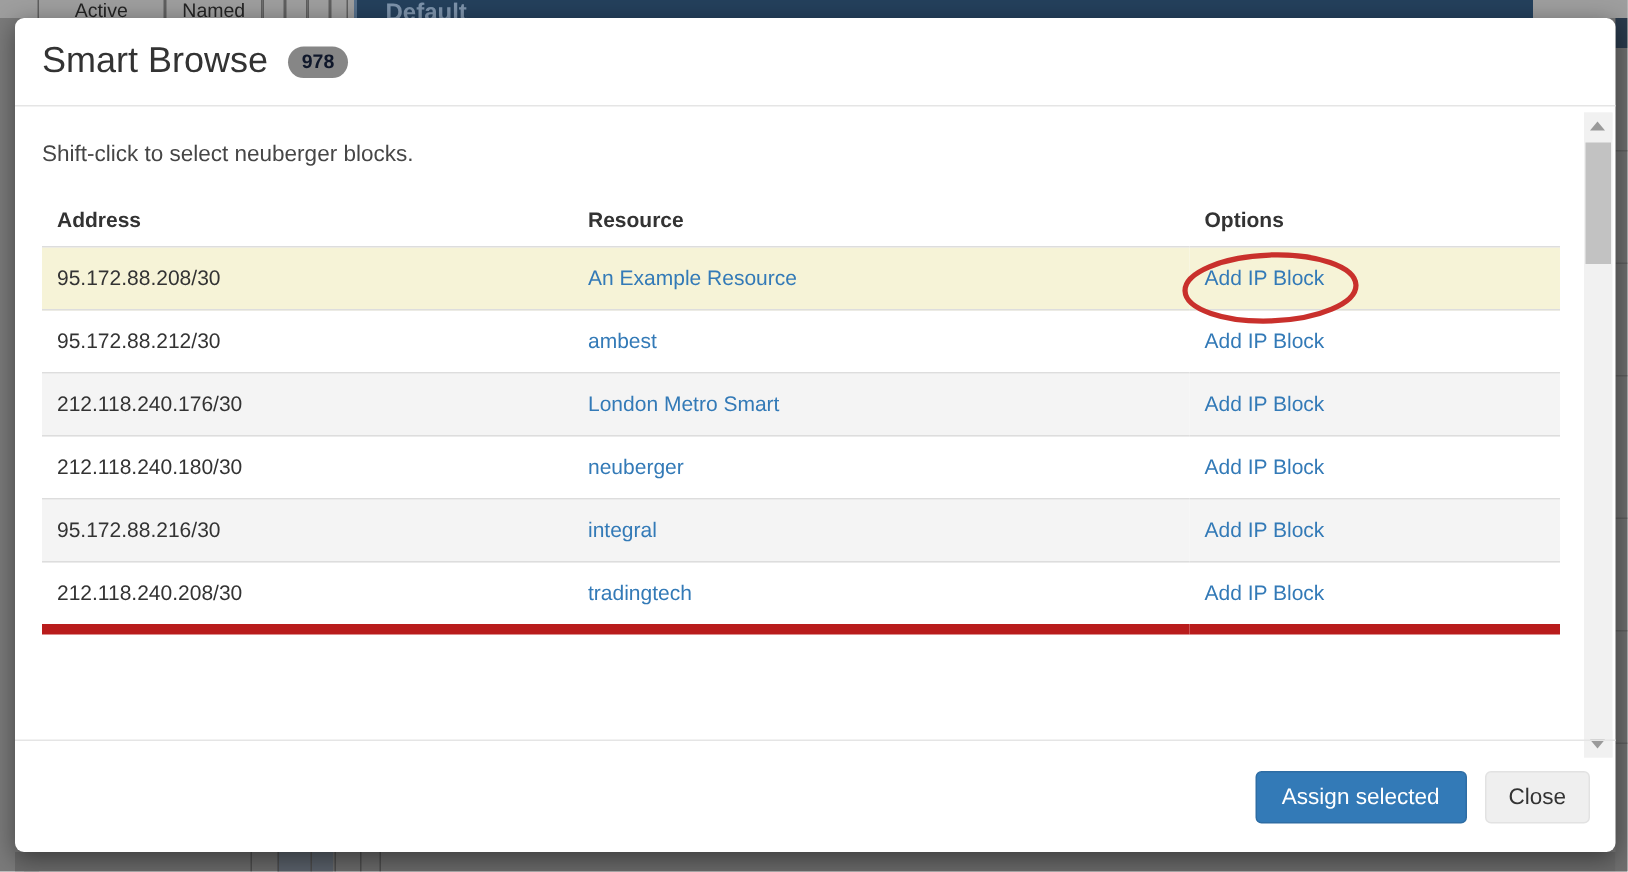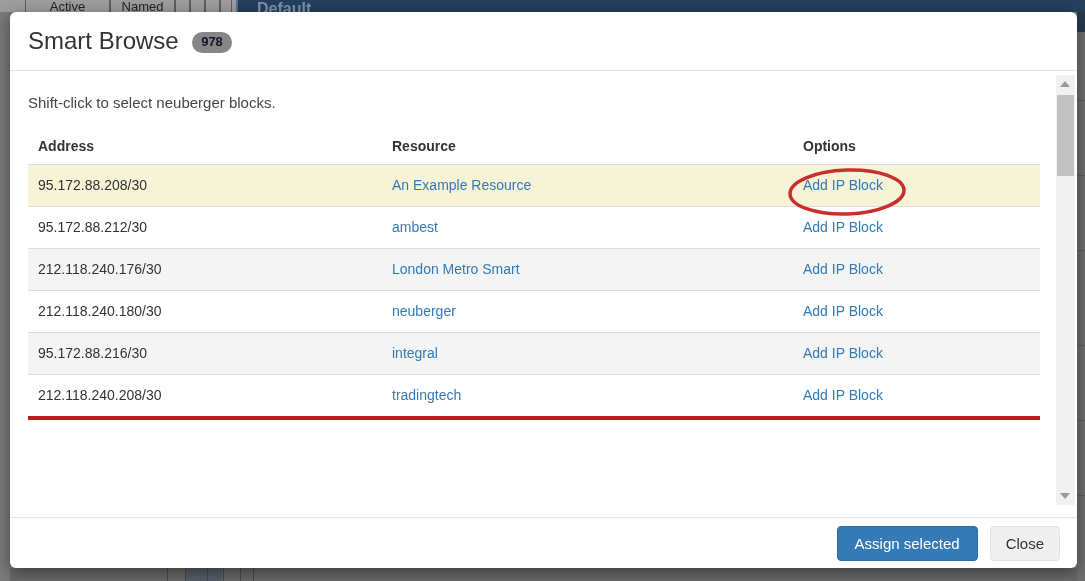--- a/index.html
+++ b/index.html
@@ -4,21 +4,21 @@
 <style>
   * { margin:0; padding:0; box-sizing:border-box; }
   html,body { width:1085px; height:581px; overflow:hidden; }
   body { font-family:"Liberation Sans", sans-serif; position:relative; background:#7a7a7a; }
 
   
   .bg-topbar { position:absolute; left:0; top:0; width:1085px; height:12px; background:#9e9e9e; overflow:hidden; }
   .bg-tab { position:absolute; top:0; height:12px; border-left:1px solid #5f5f5f; border-right:1px solid #5f5f5f;
             color:#232323; font-size:13px; text-align:center; line-height:14px; font-weight:normal; overflow:hidden; }
   .bg-tab.cell { border-right:1px solid #5f5f5f; }
-  .bg-bluebar { position:absolute; left:236px; top:0; width:849px; height:12px; background:#24405c; border-left:2px solid #56708c; overflow:visible; }
+  .bg-bluebar { position:absolute; left:236px; top:0; width:786px; height:12px; background:#24405c; border-left:2px solid #56708c; overflow:visible; }
   .bg-bluebar .bg-panel-label { position:absolute; left:19px; top:0px; color:#7d93ab; font-weight:bold; font-size:16px; }
   .bg-leftstrip { position:absolute; left:0; top:12px; width:10px; height:569px; background:#7c7c7c; overflow:hidden;margin-left:16px; }
   .bg-frag { position:absolute; left:0; color:#262626; font-size:15px; font-weight:bold; line-height:15px; }
   .bg-rightstrip { position:absolute; left:1077px; top:12px; width:8px; height:569px; background:#6f6f6f; }
   .bg-rightstrip .rs-blue { position:absolute; left:0; top:0; width:8px; height:20px; background:#2a3a4c; }
   .bg-rightstrip .rs-line { position:absolute; left:0; width:8px; height:1px; background:#5e5e5e; }
   .bg-bottomstrip { position:absolute; left:10px; top:568px; width:1067px; height:13px; background:#696969; }
   .bg-bottomstrip .bs-cell { position:absolute; top:0; height:13px; background:#585f68; }
   .bg-bottomstrip .bs-line { position:absolute; top:0; width:1px; height:13px; background:#4b4b4b; }
 
@@ -30,39 +30,39 @@
   .modal-title { display:inline-block; font-size:24px; color:#333333; line-height:26px; }
   .count-badge { display:inline-block; margin-left:9px; background:#868686; color:#0f172a; font-size:13px;
                  font-weight:bold; line-height:14px; padding:3px 9px 4px 9px; border-radius:11px; vertical-align:3px; }
   .hint-text { position:absolute; left:18px; top:82px; font-size:15px; color:#464646; }
 
   
   table.blocks { position:absolute; left:18px; top:112px; width:1012px; border-collapse:collapse; font-size:14px; color:#333; }
   table.blocks th { text-align:left; font-weight:bold; color:#333; padding:14px 10px 10px 10px; border-bottom:1px solid #dddddd; }
   table.blocks td { padding:10px 10px; line-height:21px; border-top:1px solid #dddddd; }
   table.blocks tr:first-child td { border-top:none; }
-  table.blocks tbody { border-bottom:4px solid #b91c1c; }
+  table.blocks tbody { border-bottom:7px solid #b91c1c; }
   table.blocks tbody tr:nth-child(odd) { background:#f4f4f4; }
   table.blocks tbody tr.selected { background:#f6f3d7; }
   table.blocks tbody tr:last-child td { border-bottom:1px solid #dddddd; }
   .col-address { width:354px; } .col-resource { width:411px; } .col-options { width:247px; }
   a.tbl-link { color:#337ab7; text-decoration:none; cursor:pointer; }
 
   
   .sb { position:absolute; right:2px; top:63px; width:19px; height:430px; background:#f1f1f1; }
   .sb-btn { position:absolute; left:0; width:19px; height:18px; background:#f1f1f1; }
   .sb-btn.up { top:0; } .sb-btn.down { bottom:0; }
   .sb-arrow-up { position:absolute; left:4px; top:6px; width:0; height:0;
                  border-left:5.5px solid transparent; border-right:5.5px solid transparent; border-bottom:6px solid #9a9a9a; }
   .sb-arrow-down { position:absolute; left:4px; top:6px; width:0; height:0;
                  border-left:5.5px solid transparent; border-right:5.5px solid transparent; border-top:6px solid #9a9a9a; }
   .sb-thumb { position:absolute; left:1px; top:20px; width:17px; height:81px; background:#c2c2c2; }
 
   
-  .modal-footer { position:absolute; left:0; right:0; bottom:0; height:51px; border-top:1px solid #e5e5e5;
+  .modal-footer { position:absolute; left:0; right:0; bottom:0; height:75px; border-top:1px solid #e5e5e5;
                   display:flex; justify-content:flex-end; align-items:center; padding-right:17px; gap:12px; }
   .btn { font-family:"Liberation Sans", sans-serif; font-size:15px; border-radius:4px; height:35px; cursor:pointer; }
   .btn-primary { background:#337ab7; border:1px solid #2e6da4; color:#ffffff; padding:0 17px; }
   .btn-default { background:#efefef; border:1px solid #e2e2e2; color:#333333; padding:0 15px; }
 
   
   .annotation { position:absolute; left:785px; top:166px; width:126px; height:53px; z-index:20; pointer-events:none; }
 </style>
 </head>
 <body>

